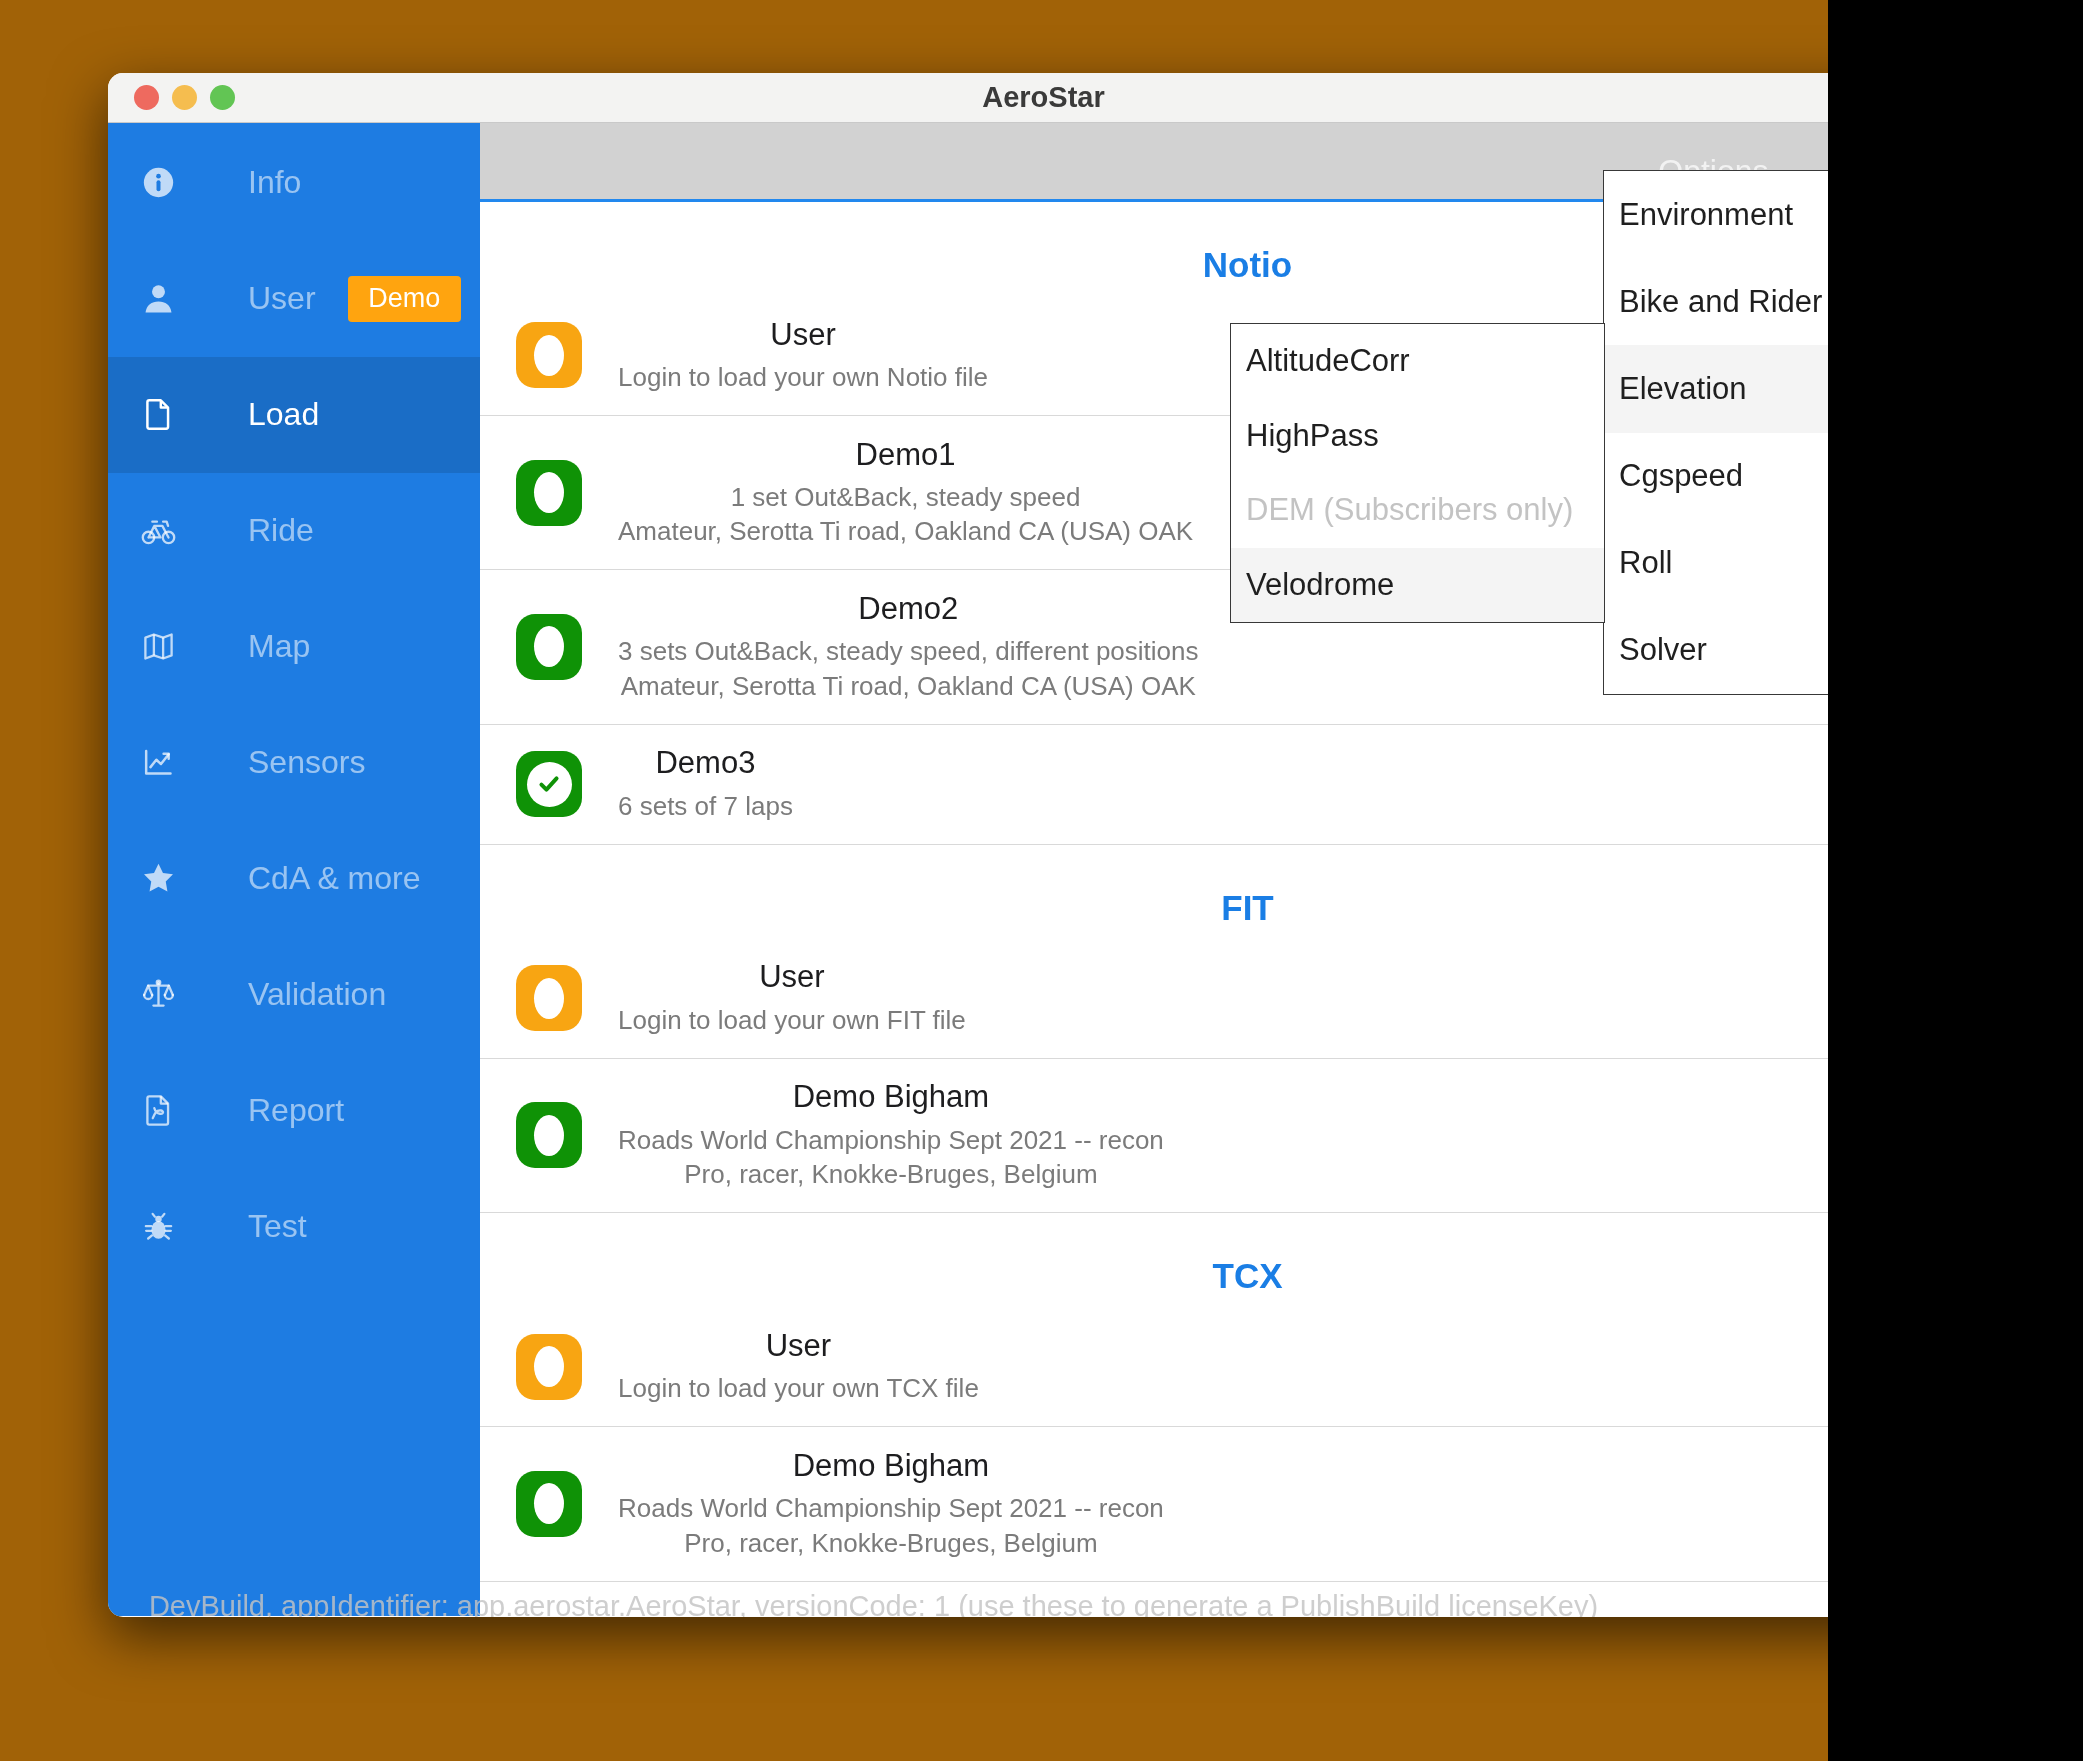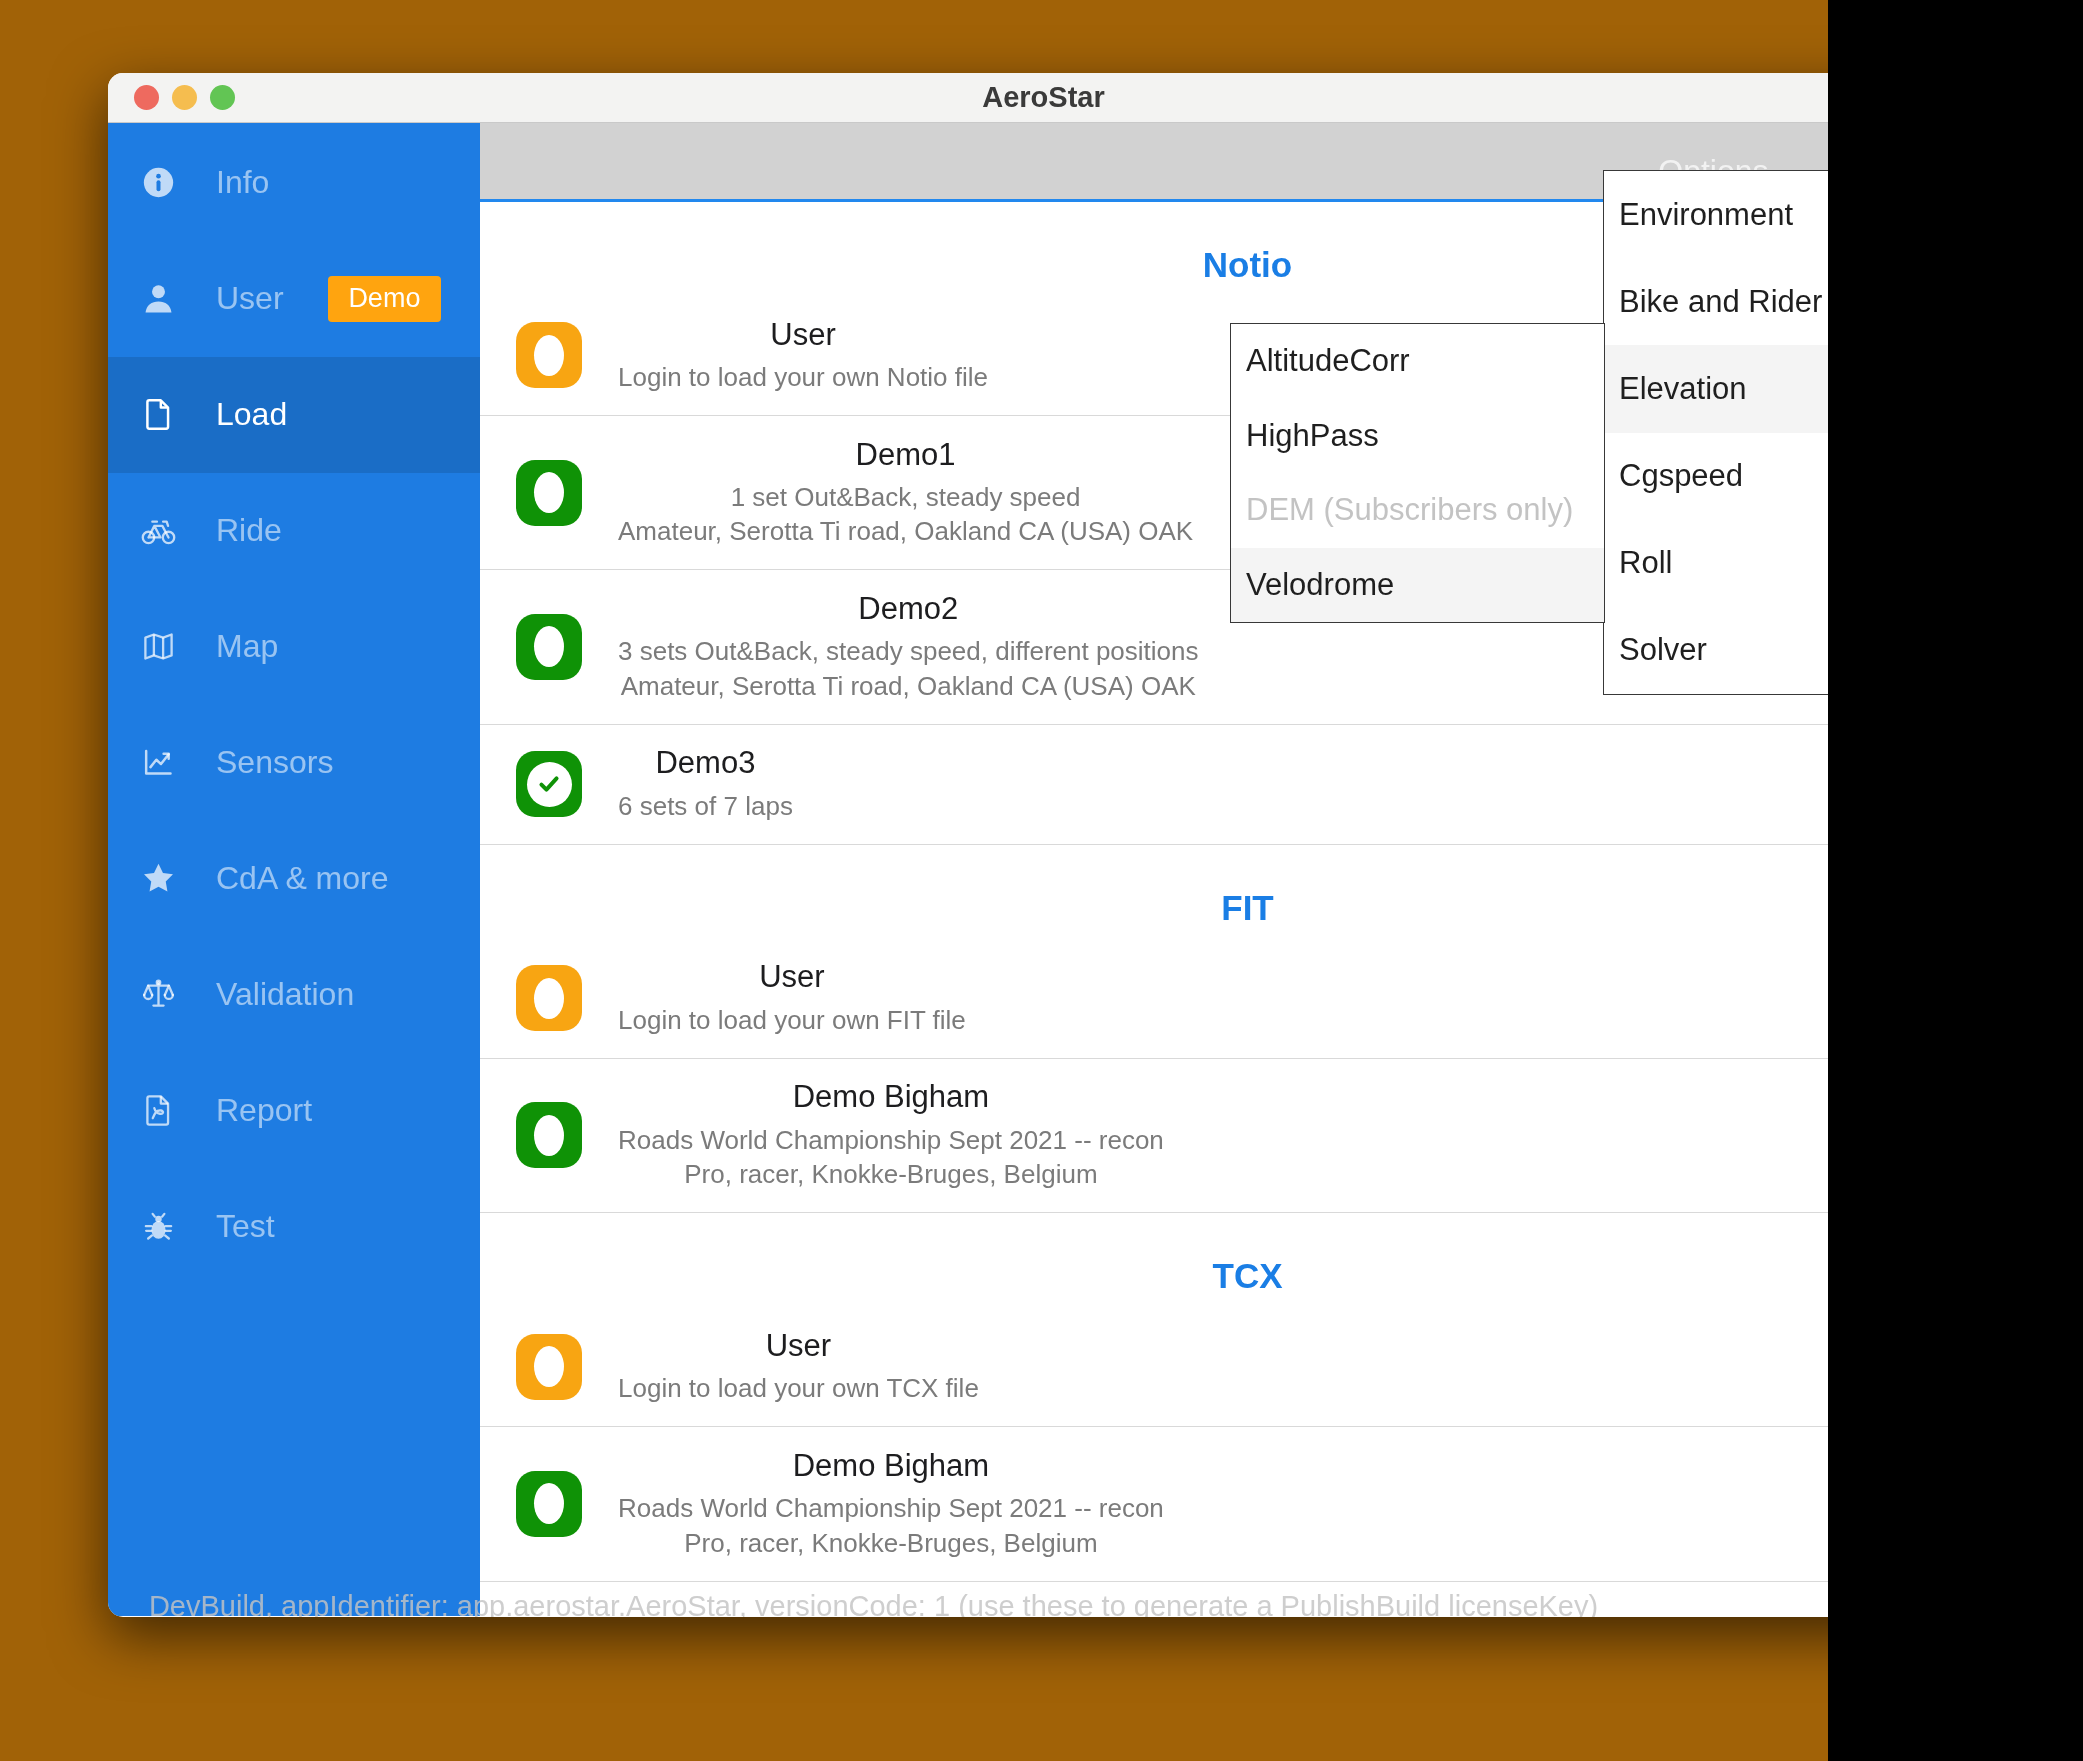--- a/index.html
+++ b/index.html
@@ -18,21 +18,21 @@
   .light.red { background:#ee6a5f; }
   .light.yellow { background:#f5bd4f; }
   .light.green { background:#62c554; }
   .win-title { font-size:29px; font-weight:700; color:#3a3a3a; }
 
   
   .wbody { display:flex; height:1493px; }
 
   
   .sidebar { width:372px; flex-shrink:0; background:#1e7ce2; padding-top:1.9px; }
-  .side-item { height:116px; display:flex; align-items:center; color:rgba(255,255,255,.55); font-size:32px; }
+  .side-item { height:116px; display:flex; align-items:center; color:rgba(255,255,255,.55); font-size:32px;gap:32px; }
   .side-item .sicon { width:41px; height:41px; margin-left:30px; flex-shrink:0;
                       display:flex; align-items:center; justify-content:center; color:rgba(255,255,255,.72); }
   .side-item .sicon svg { width:37px; height:37px; display:block; }
   .side-label { margin-left:37px; white-space:nowrap; }
   .side-item.selected { background:#1a6dc6; color:#fff; }
   .side-item.selected .sicon { color:#fff; }
   .demo-badge { margin-left:auto; margin-right:39px; background:#ffa40f; color:#fff;
                 font-size:27px; padding:7.5px 20.6px; border-radius:4px; }
 
   

